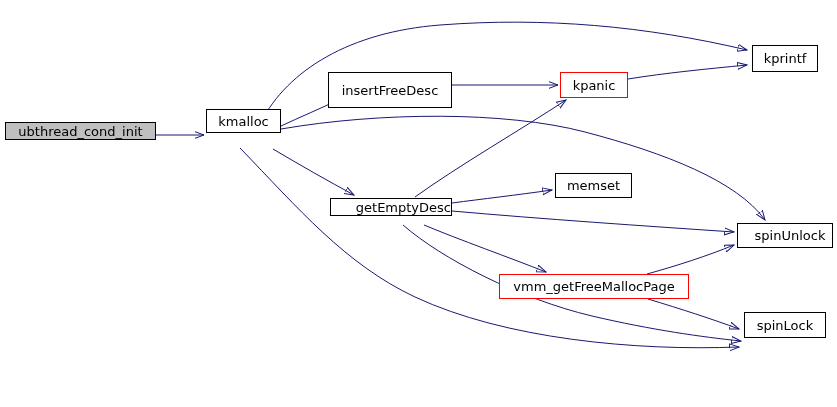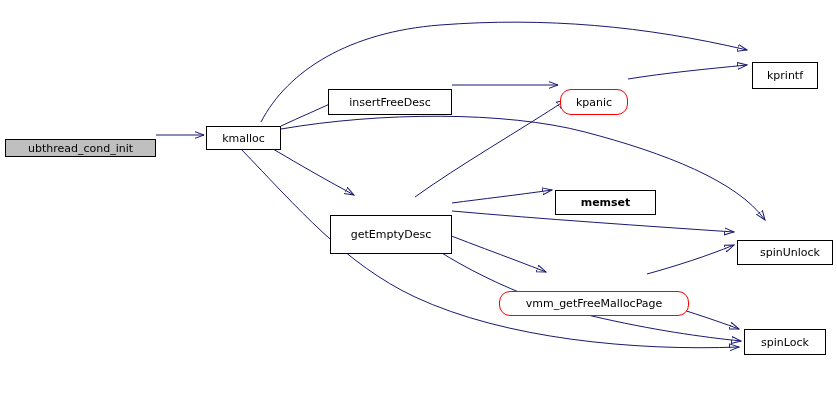--- a/index.html
+++ b/index.html
@@ -11,27 +11,26 @@
     overflow:hidden;
   }
   .edges{position:absolute;left:0;top:0;width:837px;height:407px;}
   .edges path{fill:none;stroke:#191970;stroke-width:1;}
   .node{
     position:absolute;
     box-sizing:border-box;
     border:1px solid #000000;
     background:#ffffff;
     display:flex;align-items:center;justify-content:center;
-    font-size:11px;color:#000000;
+    font-size:13px;color:#000000;
     white-space:nowrap;
     cursor:pointer;
-    margin-top:17px;
   }
   .node.root{background:#bfbfbf;}
-  .node.highlight{border-color:#ff0000;border-radius:11px;}
+  .node.highlight{border-color:#ff0000;}
 </style>
 </head>
 <body>
 
 <div class="canvas">
 
   <svg class="edges" width="837" height="407" viewBox="0 0 837 407" xmlns="http://www.w3.org/2000/svg">
     <defs>
       <marker id="arrow" markerUnits="userSpaceOnUse" markerWidth="11" markerHeight="9" refX="9.5" refY="4.5" orient="auto">
         <path d="M0,1 L9.5,4.5 L0,8 z" fill="#191970" stroke="none"></path>
@@ -55,37 +54,37 @@
   </svg>
 
   <div class="node root" style="left:5px;top:122px;width:151px;height:18px;">
     <span>ubthread_cond_init</span>
   </div>
 
   <div class="node" style="left:206px;top:109px;width:75px;height:24px;">
     <span>kmalloc</span>
   </div>
 
-  <div class="node" style="left:328px;top:72px;width:124px;height:26px;">
+  <div class="node" style="left:328px;top:72px;width:124px;height:36px;">
     <span>insertFreeDesc</span>
   </div>
 
   <div class="node highlight" style="left:560px;top:72px;width:68px;height:26px;">
     <span>kpanic</span>
   </div>
 
   <div class="node" style="left:752px;top:45px;width:66px;height:27px;">
     <span>kprintf</span>
   </div>
 
-  <div class="node" style="left:330px;top:198px;width:122px;height:39px;">
+  <div class="node" style="left:330px;top:198px;width:122px;height:18px;justify-content:flex-end;">
     <span>getEmptyDesc</span>
   </div>
 
-  <div class="node" style="left:555px;top:173px;width:101px;height:25px;font-weight:bold;">
+  <div class="node" style="left:555px;top:173px;width:77px;height:25px;">
     <span>memset</span>
   </div>
 
   <div class="node" style="left:737px;top:223px;width:96px;height:25px;padding-left:10px;">
     <span>spinUnlock</span>
   </div>
 
   <div class="node highlight" style="left:499px;top:274px;width:190px;height:25px;align-items:center;">
     <span>vmm_getFreeMallocPage</span>
   </div>

